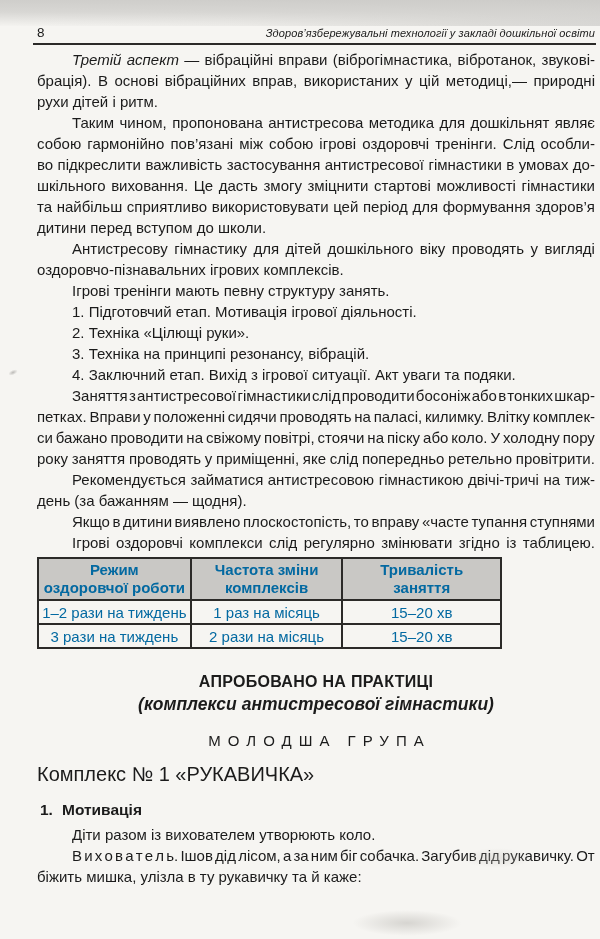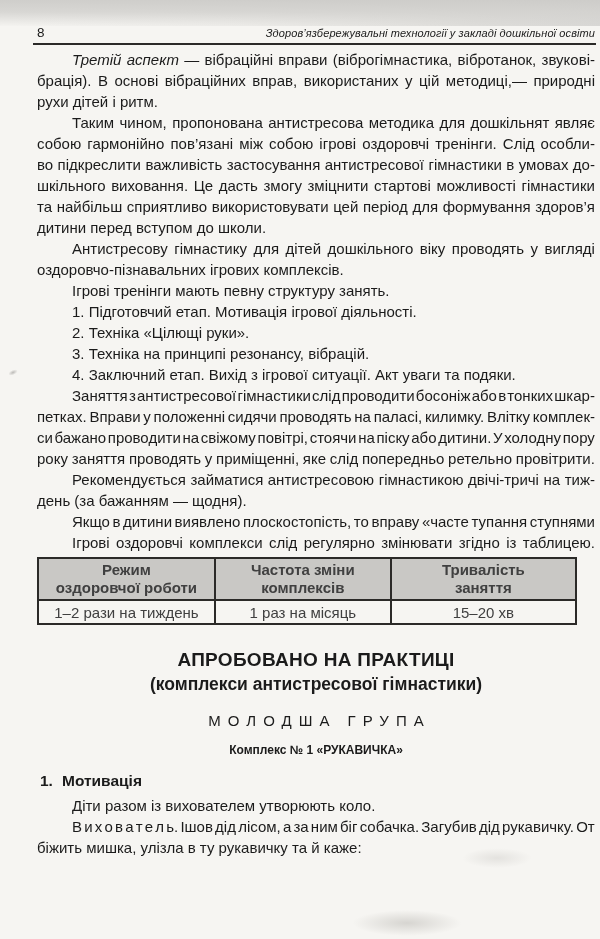--- a/index.html
+++ b/index.html
@@ -49,42 +49,42 @@
   .body-text{margin:4px 5px 0 37px;font-size:15px;}
   .line{height:21px;line-height:21px;white-space:nowrap;}
   .line.indent{padding-left:35px;}
   .line.justify{display:flex;justify-content:space-between;white-space:normal;}
   .line.justify span{white-space:nowrap;}
   .it{font-style:italic;}
 
   
   .schedule-table{
     margin:4px 0 0 37px;
-    width:540px;
+    width:465px;
     border-collapse:collapse;
     font-size:15px;
-    color:#404040;
+    color:#0369a1;
   }
   .schedule-table th,.schedule-table td{
     border:2px solid #2b2a28;
     text-align:center;vertical-align:middle;
     padding:0;
   }
   .schedule-table th{
     background:#c9c8c5;
     font-weight:bold;height:40px;line-height:18px;
   }
   .schedule-table td{height:22px;font-weight:normal;}
   .col-1{width:181px;}.col-2{width:180px;}.col-3{width:190px;}
 
   
-  .h-approved{margin:24px 5px 0 37px;text-align:center;font-weight:bold;font-size:19px;letter-spacing:.3px;}
-  .h-approved-sub{margin:3px 5px 0 37px;text-align:center;font-weight:bold;font-size:17.5px;}
+  .h-approved{margin:24px 5px 0 37px;text-align:center;font-weight:bold;font-size:16px;letter-spacing:.3px;}
+  .h-approved-sub{margin:3px 5px 0 37px;text-align:center;font-weight:bold;font-style:italic;font-size:17.5px;}
   .h-group{margin:17px 5px 0 37px;text-align:center;font-size:15px;letter-spacing:7px;text-indent:7px;}
-  .h-complex{margin:14px 5px 0 37px;text-align:center;font-weight:bold;font-size:12px;}
+  .h-complex{margin:14px 5px 0 37px;text-align:left;font-weight:normal;font-size:20px;}
 
   .motivation-heading{
     margin:13px 5px 0 40px;
     font-weight:bold;font-size:15.5px;height:21px;line-height:21px;
     display:flex;
   }
   .motivation-number{width:22px;}
 </style>
 </head>
 <body>
@@ -225,21 +225,21 @@
         <span>си</span>
         <span>бажано</span>
         <span>проводити</span>
         <span>на</span>
         <span>свіжому</span>
         <span>повітрі,</span>
         <span>стоячи</span>
         <span>на</span>
         <span>піску</span>
         <span>або</span>
-        <span>дитини.</span>
+        <span>коло.</span>
         <span>У</span>
         <span>холодну</span>
         <span>пору</span>
       </div>
       <div class="line justify">
         <span>року</span>
         <span>заняття</span>
         <span>проводять</span>
         <span>у</span>
         <span>приміщенні,</span>
@@ -300,20 +300,25 @@
             <div>заняття</div>
           </th>
         </tr>
       </thead>
     <tbody id="table-body">
         <tr>
           <td>1–2 рази на тиждень</td>
           <td>1 раз на місяць</td>
           <td>15–20 хв</td>
         </tr>
+        <tr>
+          <td>3 рази на тиждень</td>
+          <td>2 рази на місяць</td>
+          <td>15–20 хв</td>
+        </tr>
       </tbody>
   </table>
 
   <div class="h-approved">АПРОБОВАНО НА ПРАКТИЦІ</div>
   <div class="h-approved-sub">(комплекси антистресової гімнастики)</div>
   <div class="h-group">МОЛОДША ГРУПА</div>
   <div class="h-complex">Комплекс № 1 «РУКАВИЧКА»</div>
 
   <div class="motivation-heading">
     <span class="motivation-number">1.</span>

